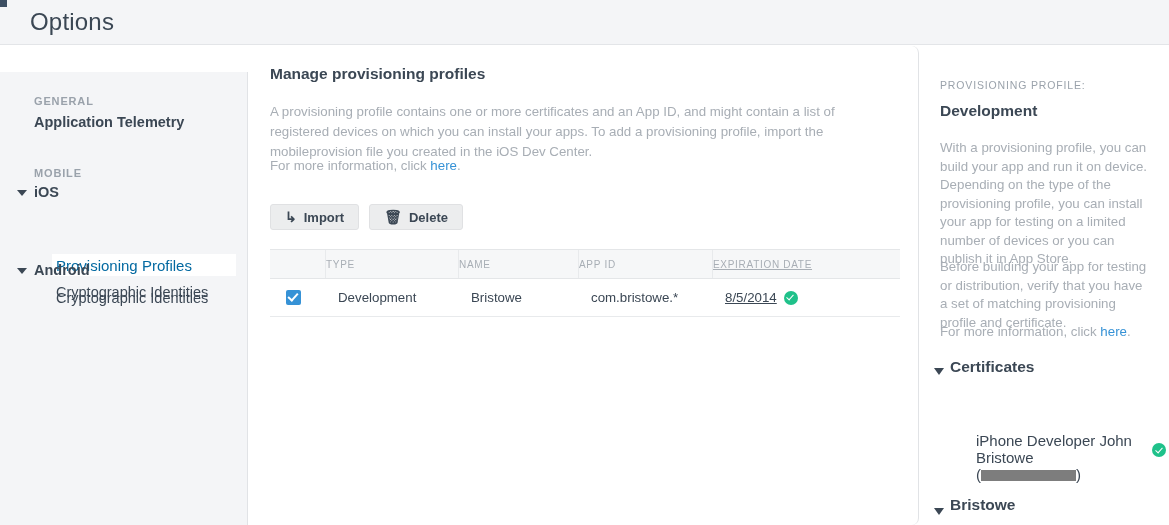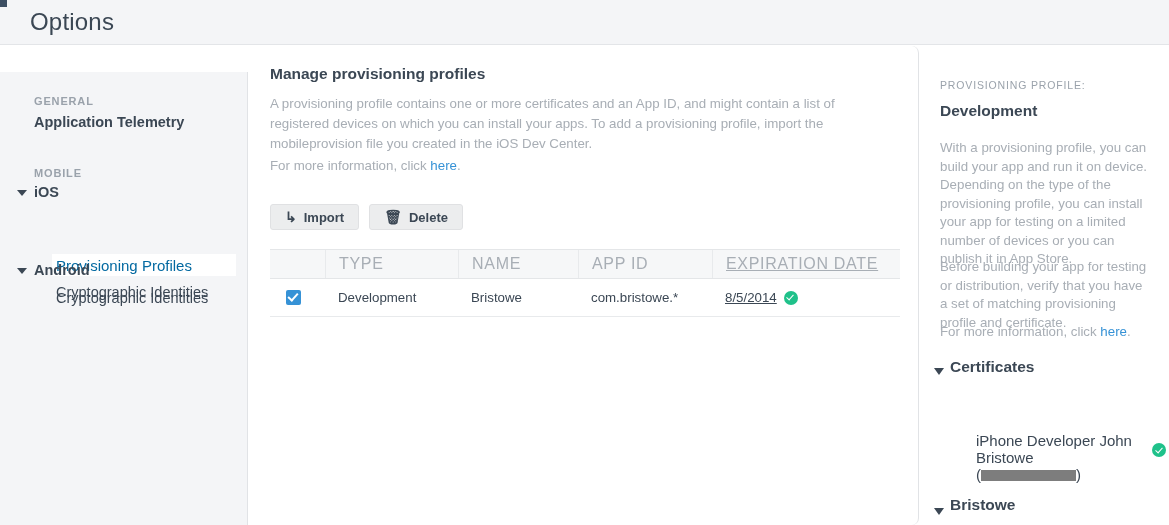--- a/index.html
+++ b/index.html
@@ -109,21 +109,21 @@
   }
   .main-title {
     position: absolute;
     left: 21px; top: 19px;
     font-size: 15.5px;
     font-weight: bold;
     color: #3b4754;
   }
   .main-desc {
     position: absolute;
-    left: 21px; top: 48px;
+    left: 21px; top: 56px;
     width: 578px;
     font-size: 13.3px;
     line-height: 20px;
     color: #a8aeb5;
   }
   .main-more {
     position: absolute;
     left: 21px; top: 112px;
     font-size: 13.3px;
     color: #a8aeb5;
@@ -168,24 +168,24 @@
   }
   .thead {
     display: flex;
     height: 29px;
     background: #f6f7f8;
     border-bottom: 1px solid #e4e6e8;
   }
   .th {
     display: flex;
     align-items: center;
-    font-size: 16px;
+    font-size: 10px;
     letter-spacing: 0.7px;
     color: #a8aeb5;
-    padding-left: 13px;
+    padding-left: 0;
     border-left: 1px solid #e8eaec;
   }
   .th:first-child { border-left: none; }
   .c0 { width: 55px; }
   .c1 { width: 133px; }
   .c2 { width: 120px; }
   .c3 { width: 134px; }
   .c4 { flex: 1; text-decoration: underline; }
 
   .tbody-row {

